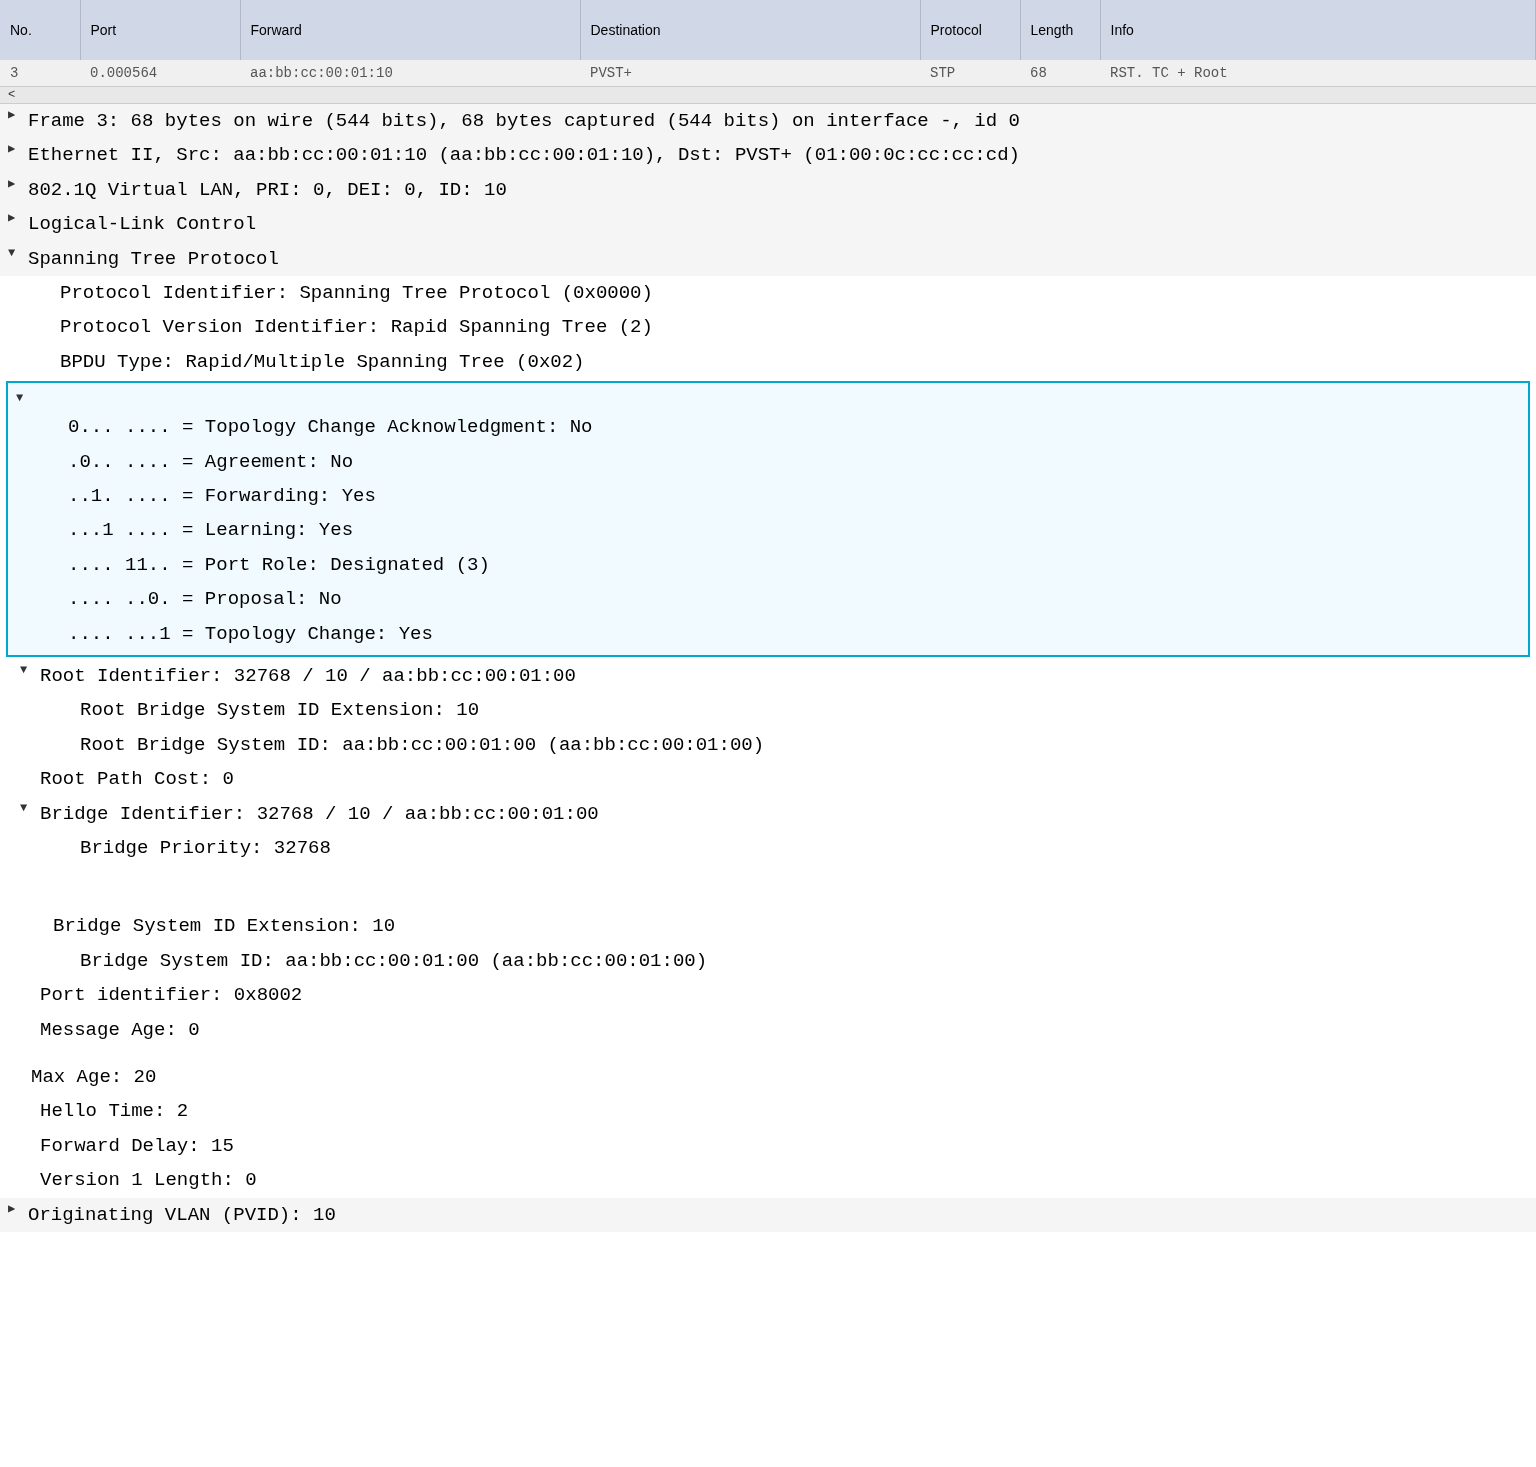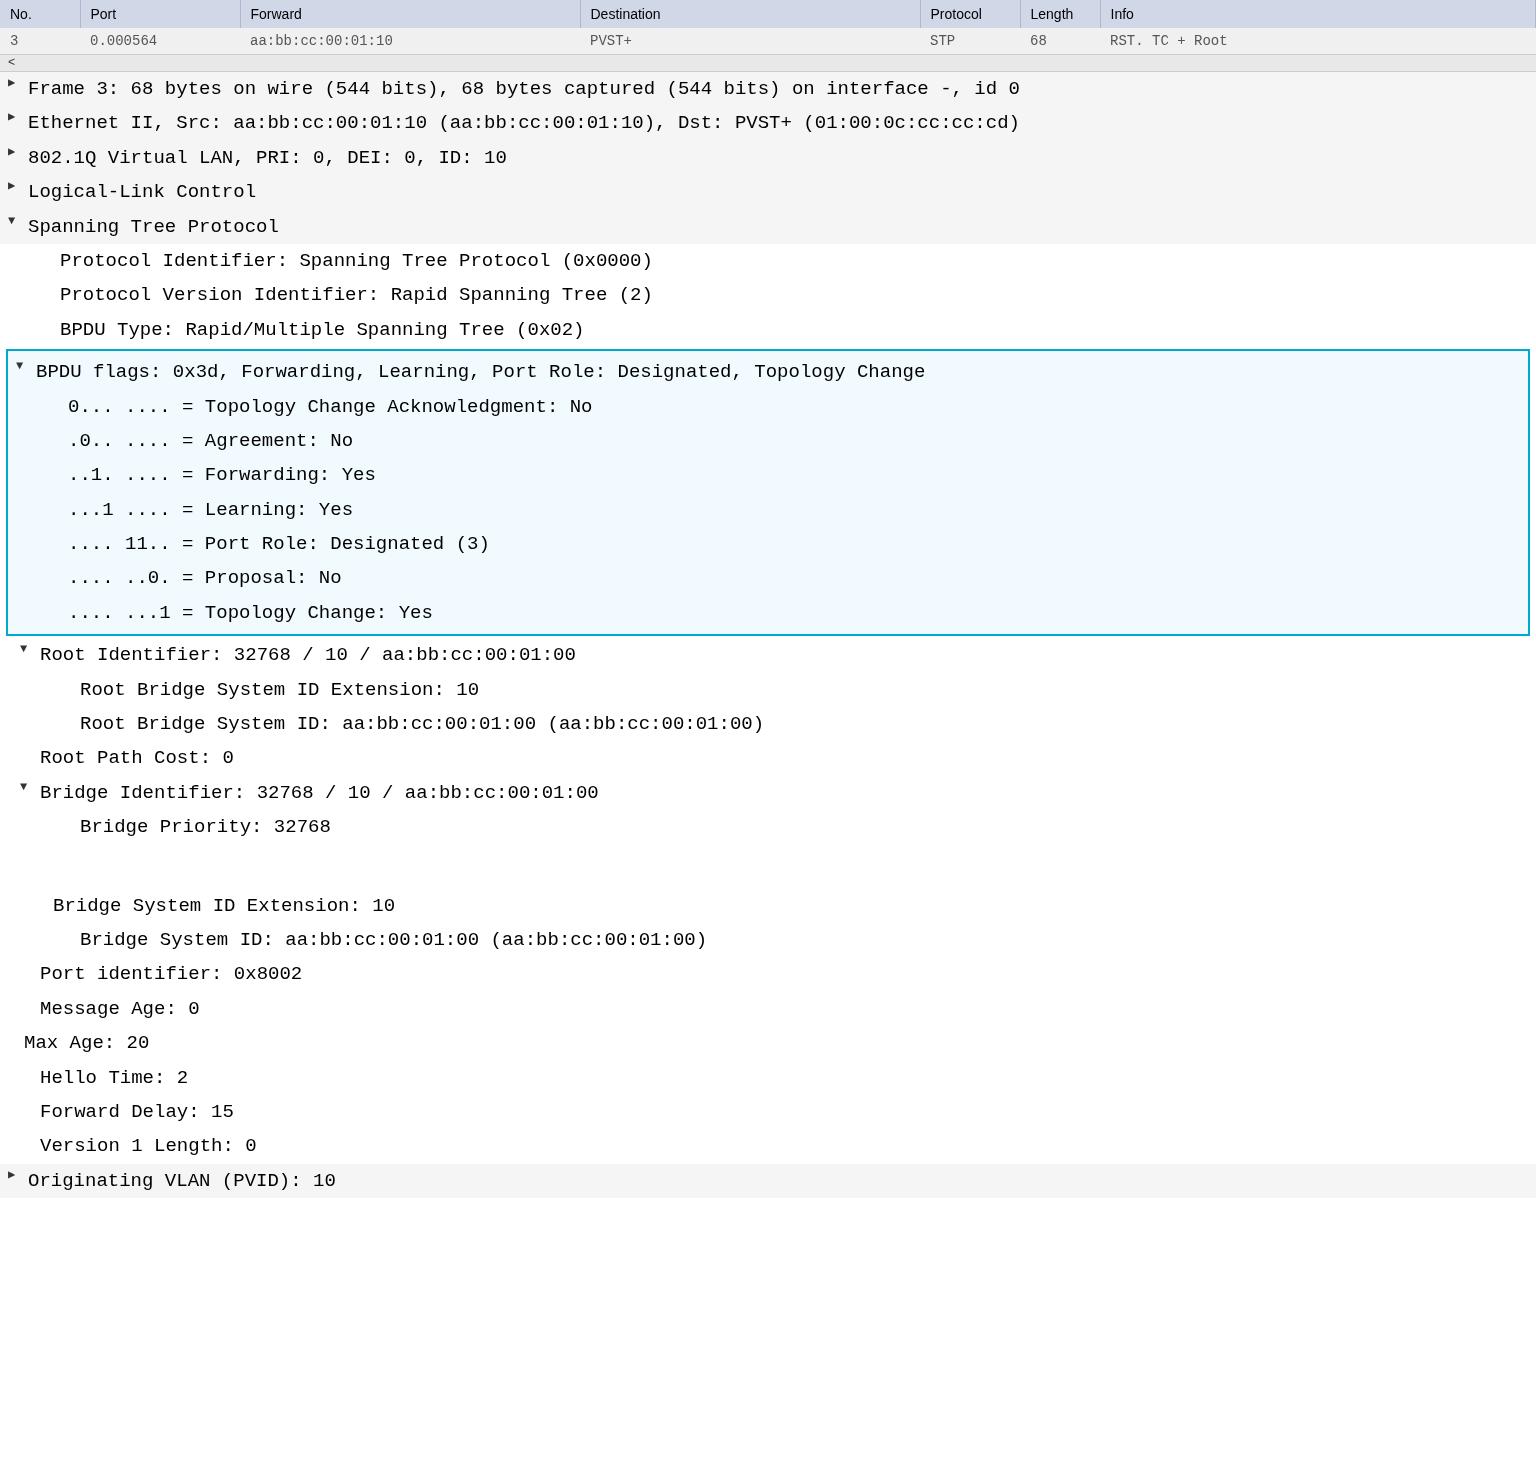--- a/index.html
+++ b/index.html
@@ -21,21 +21,21 @@
       width: 100%;
       border-collapse: collapse;
     }
 
     .packet-table thead tr {
       background: #d0d8e8;
     }
 
     .packet-table thead th {
       text-align: left;
-      padding: 6px 10px;
+      padding: 22px 10px;
       font-weight: normal;
       font-size: 14px;
       border-right: 1px solid #b0b8c8;
       font-family: Arial, sans-serif;
       margin-left: 16px;
     }
 
     .packet-table tbody tr {
       background: #f0f0f0;
     }
@@ -190,21 +190,21 @@
   </div>
   <div class="tree-item child-level">
     <span class="tree-arrow empty"></span><span>Protocol Version Identifier: Rapid Spanning Tree (2)</span>
   </div>
   <div class="tree-item child-level">
     <span class="tree-arrow empty"></span><span>BPDU Type: Rapid/Multiple Spanning Tree (0x02)</span>
   </div>
 
   <div class="highlighted-section">
     <div class="tree-item bpdu-header" style="padding-left:8px;">
-      <span class="tree-arrow expanded"></span><span>BPDU flags: 0x3d, Forwarding, Learning, Port Role: Designated, Topology Change</span>
+      <span class="tree-arrow expanded"></span>
     </div>
     <div class="tree-item bpdu-child">
       <span class="tree-arrow empty"></span><span>0... .... = Topology Change Acknowledgment: No</span>
     </div>
     <div class="tree-item bpdu-child">
       <span class="tree-arrow empty"></span><span>.0.. .... = Agreement: No</span>
     </div>
     <div class="tree-item bpdu-child">
       <span class="tree-arrow empty"></span><span>..1. .... = Forwarding: Yes</span>
     </div>
@@ -248,21 +248,21 @@
   <div class="tree-item child-level" style="padding-left:60px;align-items:center;">
     <span class="tree-arrow empty"></span><span>Bridge System ID: aa:bb:cc:00:01:00 (aa:bb:cc:00:01:00)</span>
   </div>
 
   <div class="tree-item child-level" style="padding-left:20px;">
     <span class="tree-arrow empty"></span><span>Port identifier: 0x8002</span>
   </div>
   <div class="tree-item child-level" style="padding-left:20px;">
     <span class="tree-arrow empty"></span><span>Message Age: 0</span>
   </div>
-  <div class="tree-item child-level" style="padding-left:4px;">
+  <div class="tree-item child-level" style="padding-left:11px;margin-top:13px;">
     <span class="tree-arrow empty"></span><span>Max Age: 20</span>
   </div>
   <div class="tree-item child-level" style="padding-left:20px;">
     <span class="tree-arrow empty"></span><span>Hello Time: 2</span>
   </div>
   <div class="tree-item child-level" style="padding-left:20px;">
     <span class="tree-arrow empty"></span><span>Forward Delay: 15</span>
   </div>
   <div class="tree-item child-level" style="padding-left:20px;">
     <span class="tree-arrow empty"></span><span>Version 1 Length: 0</span>

